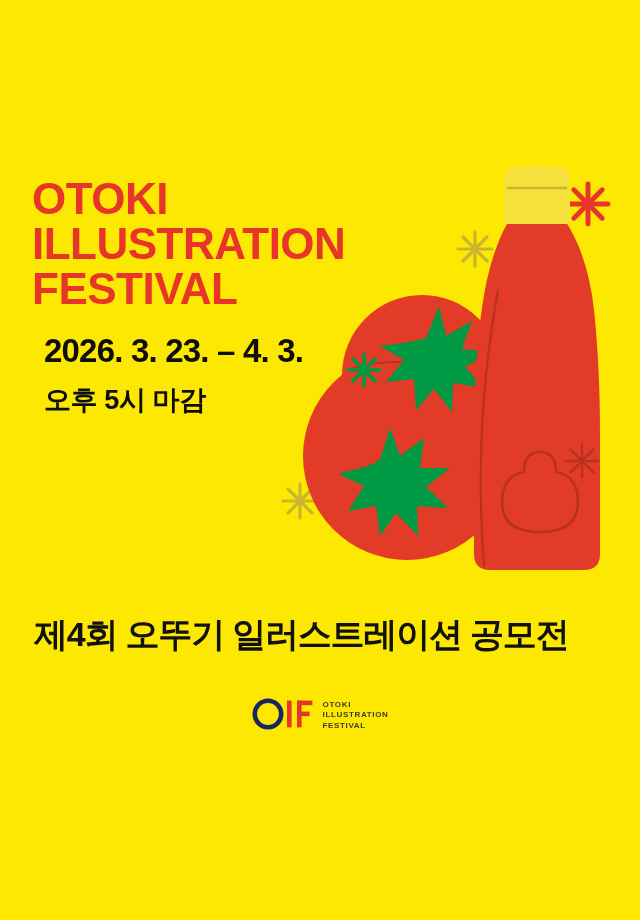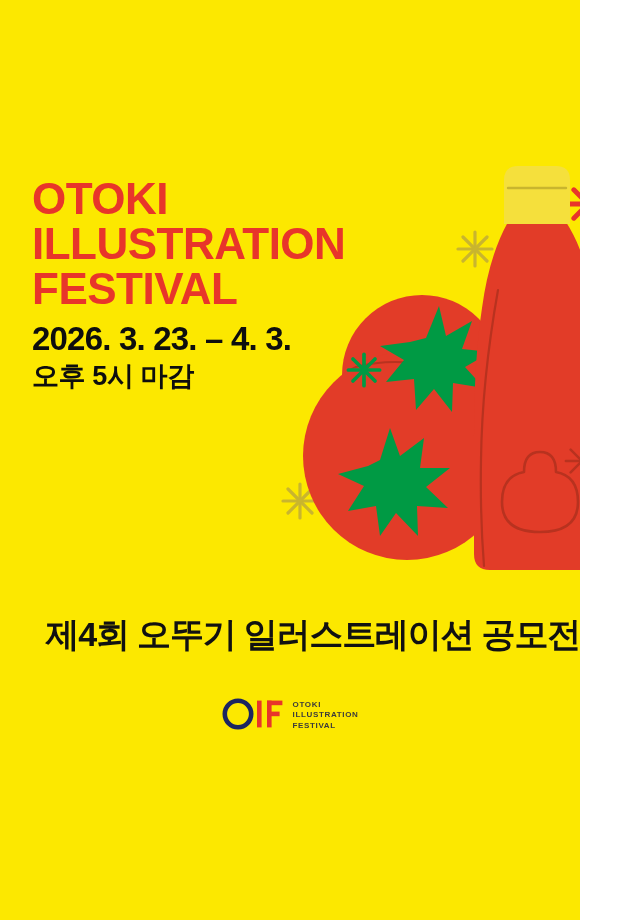--- a/index.html
+++ b/index.html
@@ -7,21 +7,21 @@
     margin: 0;
     padding: 0;
     background: #ffffff;
   }
   body {
     font-family: "Liberation Sans", "DejaVu Sans", sans-serif;
   }
 
   #poster {
     position: relative;
-    width: 580px;
+    width: 640px;
     height: 920px;
     overflow: hidden;
     background: #FCE800;
   }
 
   
   #title-block {
     position: absolute;
     left: 32px;
     top: 176px;
@@ -45,21 +45,21 @@
     z-index: 40;
   }
   .date-line {
     font-family: "Liberation Sans", "DejaVu Sans", sans-serif;
     font-weight: 700;
     font-size: 33px;
     line-height: 41px;
     letter-spacing: -0.8px;
     color: #0E0E0E;
     white-space: nowrap;
-    margin: 0;
+    margin: 12px;
   }
   .date-line.sub {
     font-size: 27px;
     line-height: 34px;
     letter-spacing: -0.4px;
   }
 
   
   #illustration {
     position: absolute;
@@ -70,21 +70,21 @@
     z-index: 20;
   }
   #illustration svg { display: block; width: 100%; height: 100%; }
 
   
   #subject-headline {
     position: absolute;
     left: 16px;
     right: 0;
     top: 612px;
-    text-align: right;
+    text-align: left;
     z-index: 40;
     padding-left: 18px;
   }
   #subject-headline .kor {
     font-family: "Liberation Sans", "DejaVu Sans", sans-serif;
     font-weight: 700;
     font-size: 34px;
     line-height: 44px;
     letter-spacing: -1.2px;
     color: #111111;

